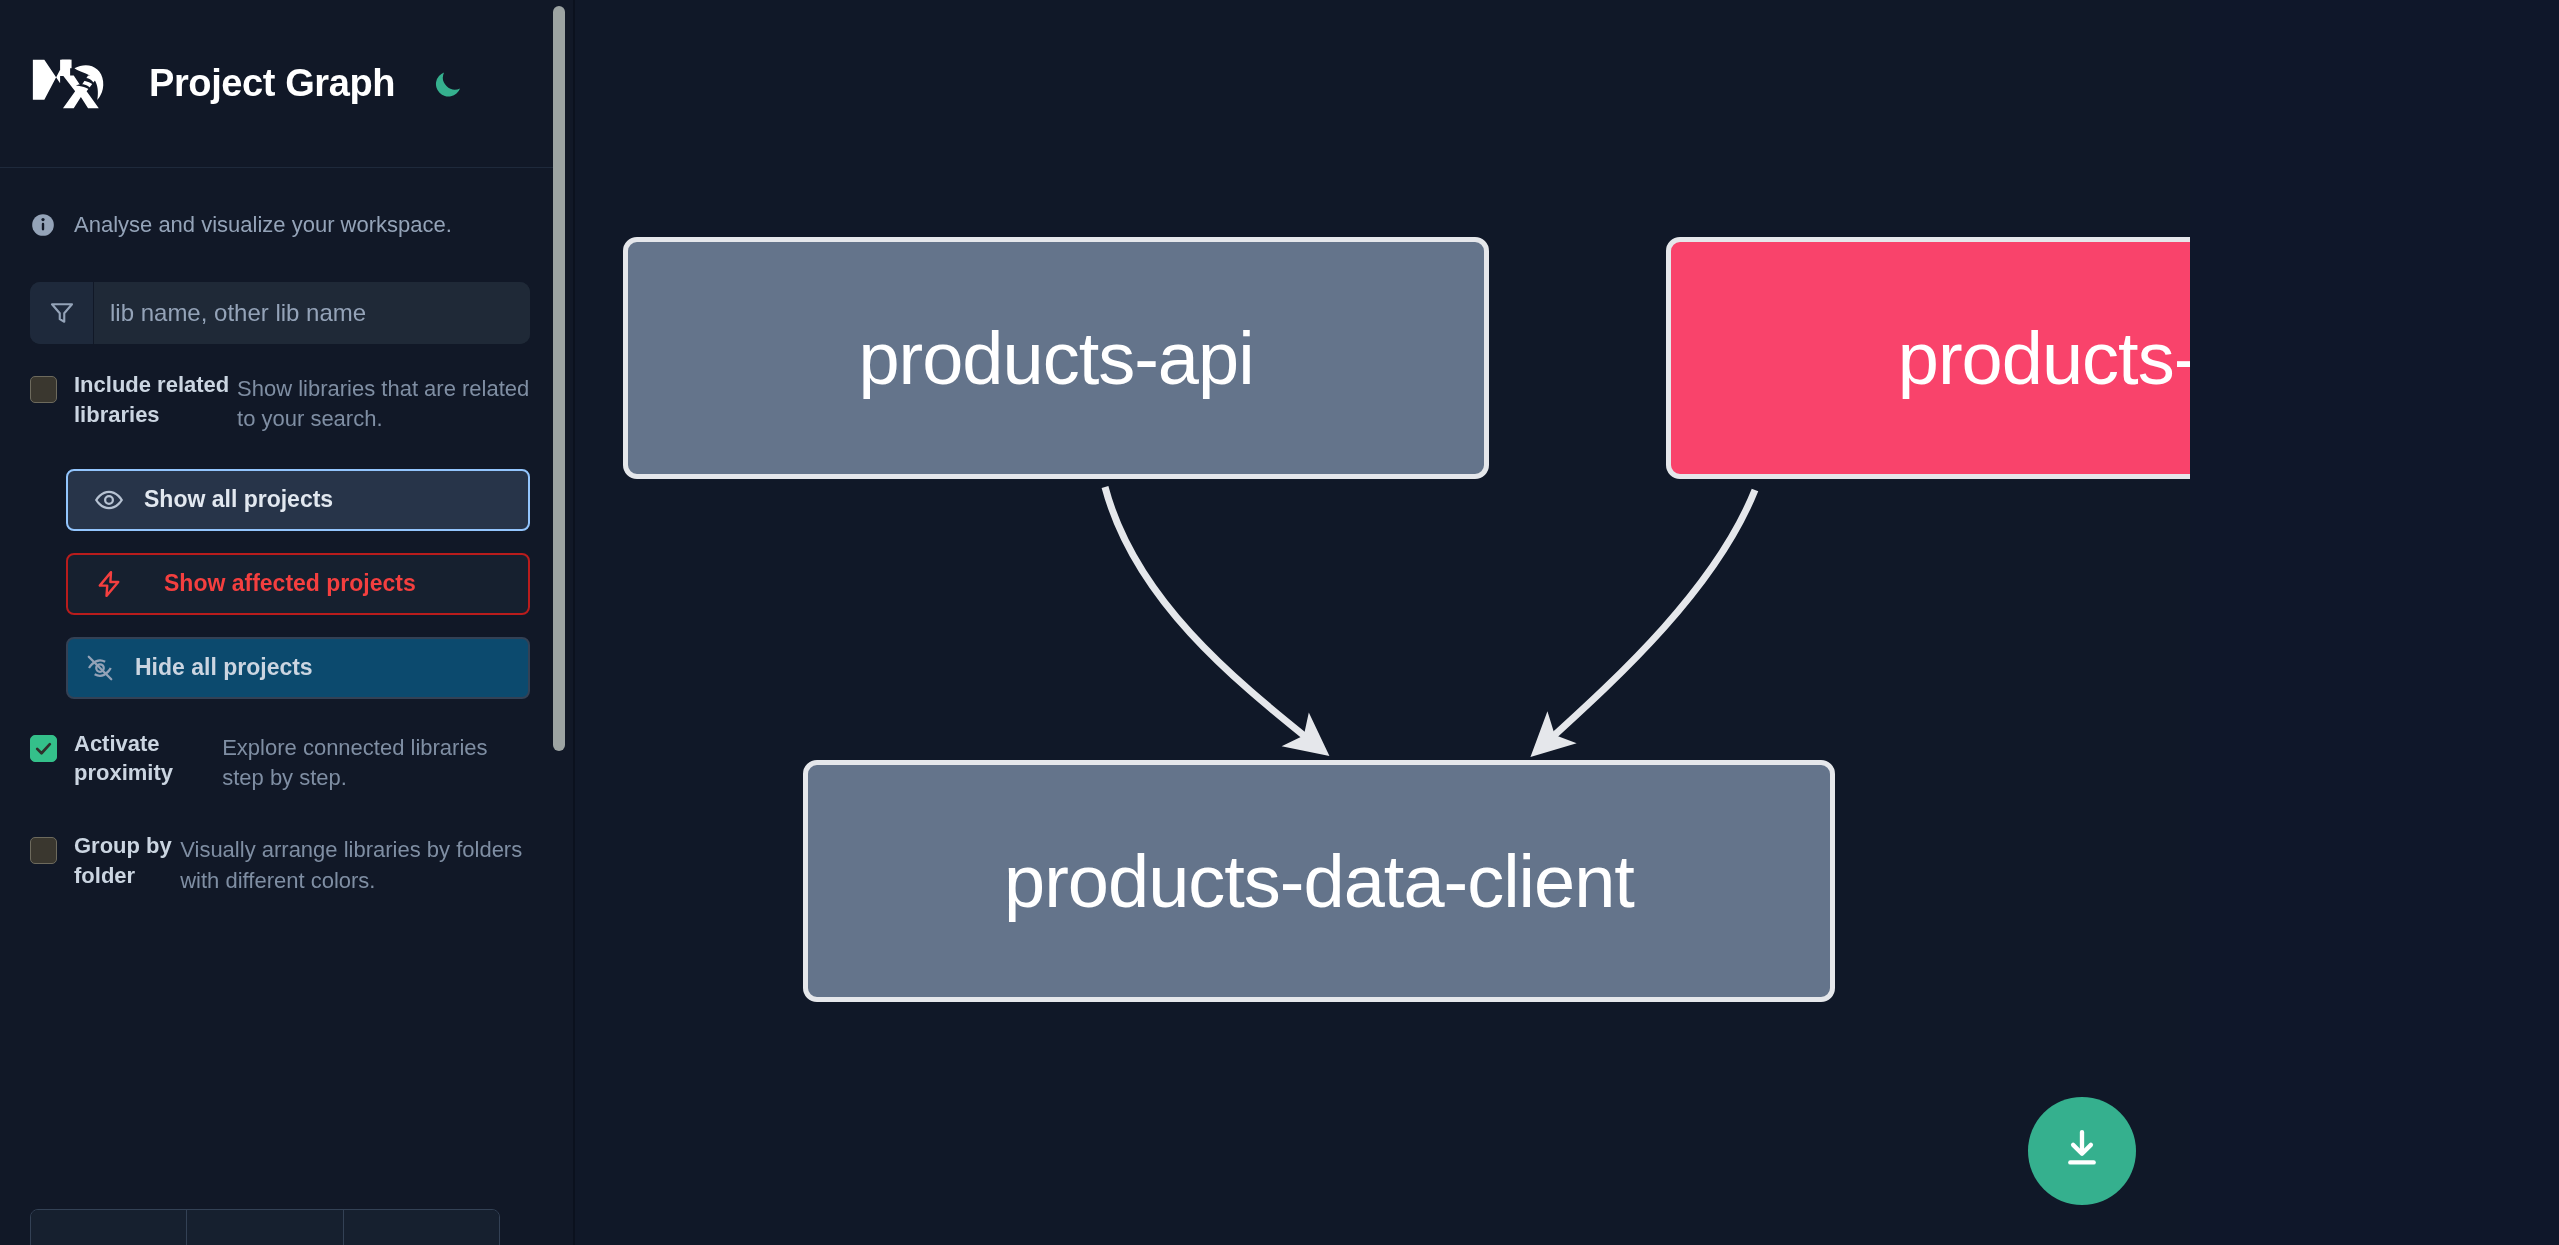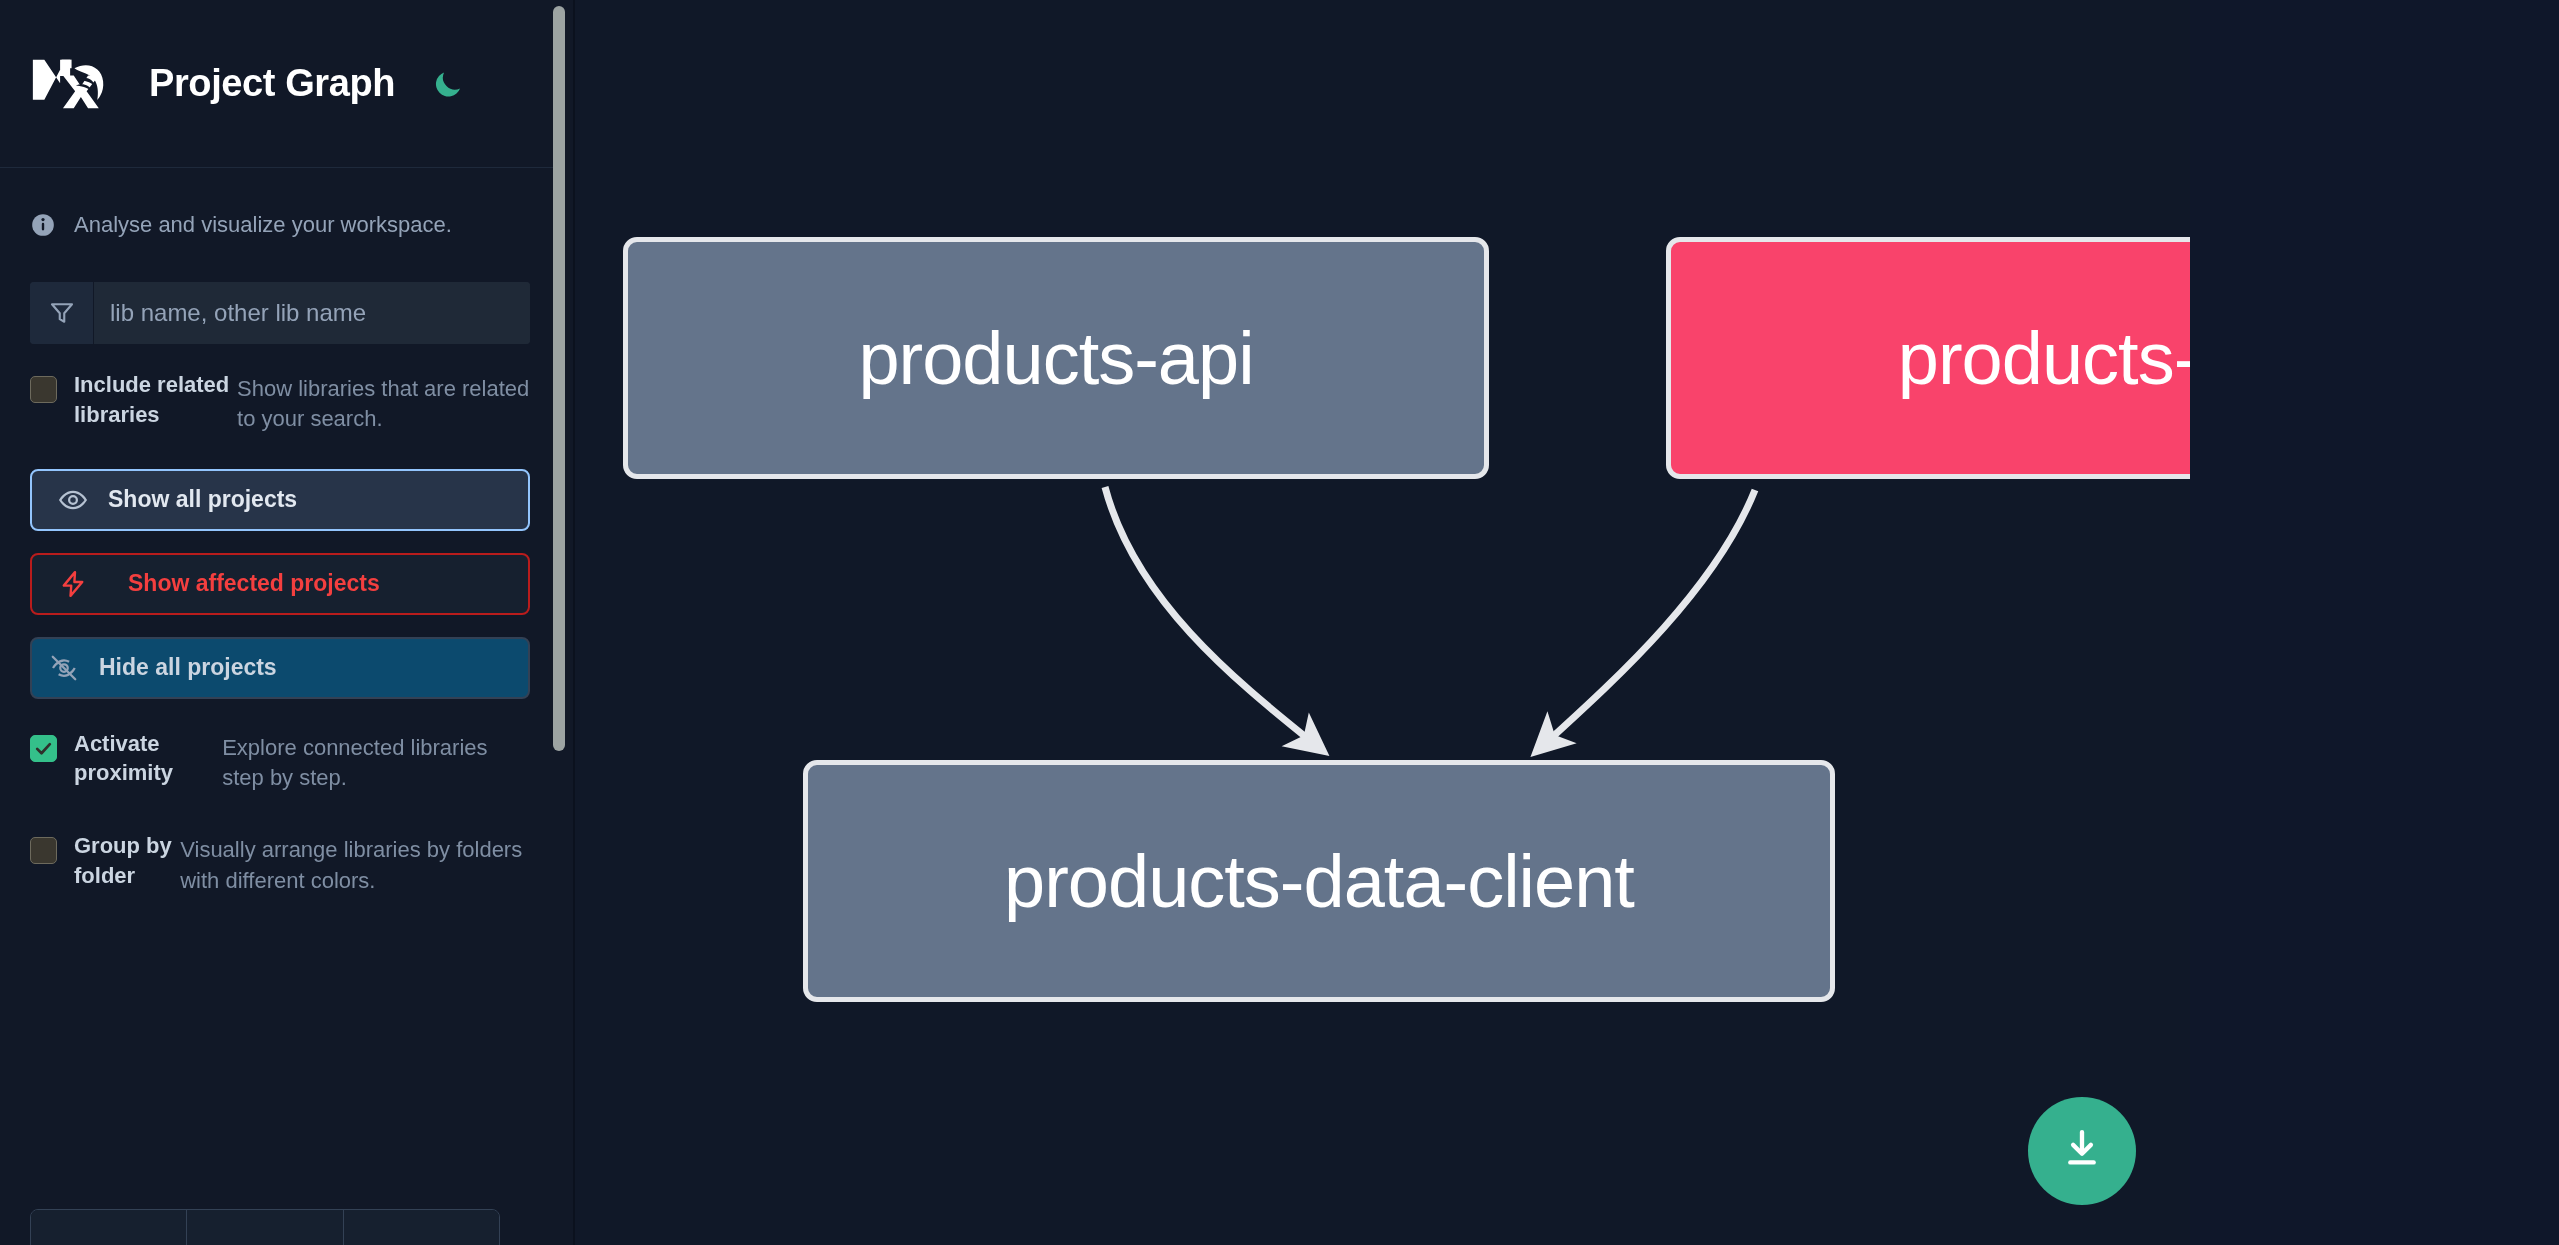--- a/index.html
+++ b/index.html
@@ -89,21 +89,21 @@
     color: #94a3b8;
     white-space: nowrap;
   }
 
   
   .search-row {
     margin: 22px 30px 0 30px;
     height: 62px;
     display: flex;
     align-items: stretch;
-    border-radius: 4px;
+    border-radius: 10px;
     overflow: hidden;
     background: #1f2937;
   }
   .search-icon-box {
     width: 64px;
     display: flex;
     align-items: center;
     justify-content: center;
     background: #1e293b;
     border-right: 1px solid #111827;
@@ -171,20 +171,21 @@
     align-items: center;
     gap: 20px;
     padding: 0 26px;
     font-size: 23px;
     font-weight: 700;
     cursor: pointer;
     background: #1e293b;
     border: 2px solid transparent;
     color: #cbd5e1;
     user-select: none;
+    margin-left: 36px;
   }
   .gbtn .gicon { flex: 0 0 30px; width: 30px; height: 30px; display:flex; align-items:center; justify-content:center;}
   .gbtn.primary { border-color: #93C5FD; background: #273449; color: #e2e8f0; }
   .gbtn.danger  { border-color: #B91C1C; background: #16202f; color: #F43F3F; gap: 40px; }
   .gbtn.ghost   { border-color: #334155; background: #0c4a6e; color: #cbd5e1; padding-left: 17px; }
 
   
   .bottom-group {
     position: absolute;
     left: 30px;

